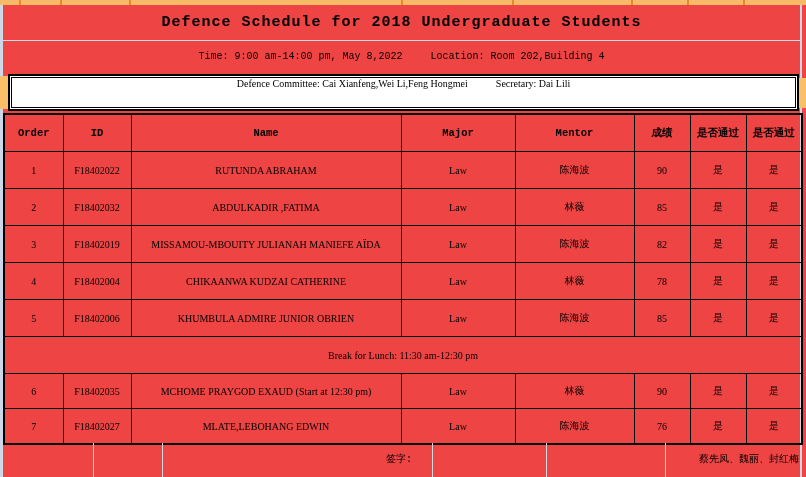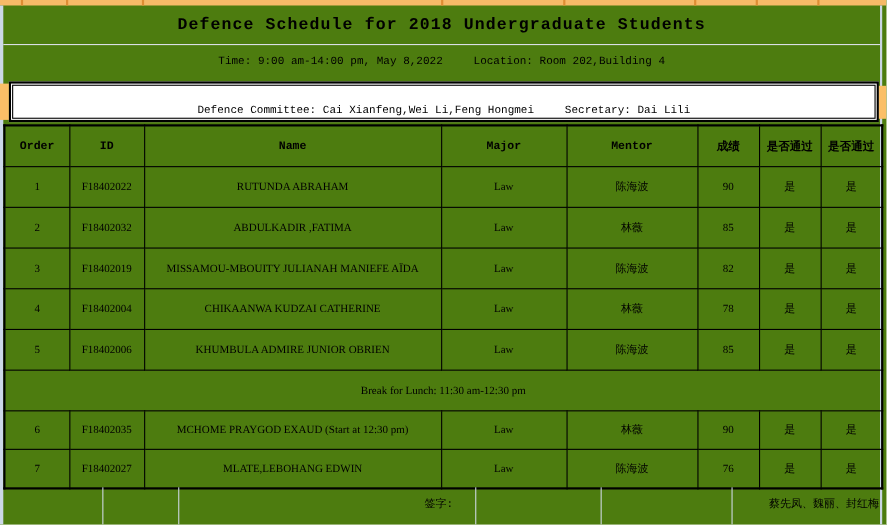--- a/index.html
+++ b/index.html
@@ -1,37 +1,37 @@
 <!DOCTYPE html>
 <html><head>
 <meta charset="utf-8">
 <style>
   html,body{margin:0;padding:0;background:#fff;}
-  .screen{position:relative;width:806px;height:477px;background:#4d7c0f;overflow:hidden;
+  .screen{position:relative;width:806px;height:477px;background:#ef4444;overflow:hidden;
           font-family:"Liberation Mono","DejaVu Sans Mono",monospace;color:#000;}
 
   
   .top-bar{position:absolute;left:0;top:0;width:806px;height:5px;background:#f6ba68;}
   .top-bar .tick{position:absolute;top:0;width:2px;height:5px;background:#de8d33;}
 
   
   .left-strip{position:absolute;left:0;top:5px;width:3px;height:472px;background:#ccd8e7;}
   .right-line{position:absolute;left:800px;top:5px;width:2px;height:472px;background:#c9d5e3;}
 
   .title-row{position:absolute;left:3px;top:5px;width:797px;height:35px;line-height:35px;
              text-align:center;font-size:15px;font-weight:bold;letter-spacing:1px;
              border-bottom:1px solid #dadfe5;}
   .time-row{position:absolute;left:3px;top:41px;width:797px;height:32px;line-height:32px;
             text-align:center;font-size:10px;}
   .gap{display:inline-block;width:28px;}
 
   .committee-box{position:absolute;left:8px;top:74px;width:791px;height:37px;
                  border:2px solid #000;box-sizing:border-box;background:#fff;}
   .committee-inner{position:absolute;inset:1px;border:1px solid #000;display:flex;
-                   align-items:flex-end;justify-content:center;font-size:10px;}
+                   align-items:flex-start;justify-content:center;font-size:10px;font-family:Liberation Serif, serif;}
   .orange-left{position:absolute;left:0;top:76px;width:8px;height:33px;background:#fbbf67;}
   .orange-right{position:absolute;left:799px;top:78px;width:7px;height:30px;background:#fbbf67;}
 
   table.main{position:absolute;left:3px;top:113px;width:798px;border-collapse:collapse;
              table-layout:fixed;border:2px solid #000;padding-left:48px;}
   table.main th,table.main td{border:1px solid #000;text-align:center;vertical-align:middle;
              padding:0 2px;overflow:hidden;white-space:nowrap;}
   table.main th{font-size:10.5px;font-weight:bold;height:36px;}
   table.main td{font-size:10px;font-family:"Liberation Serif","Liberation Mono",serif;height:36px;}
   table.main tr.short td{height:34px;}

